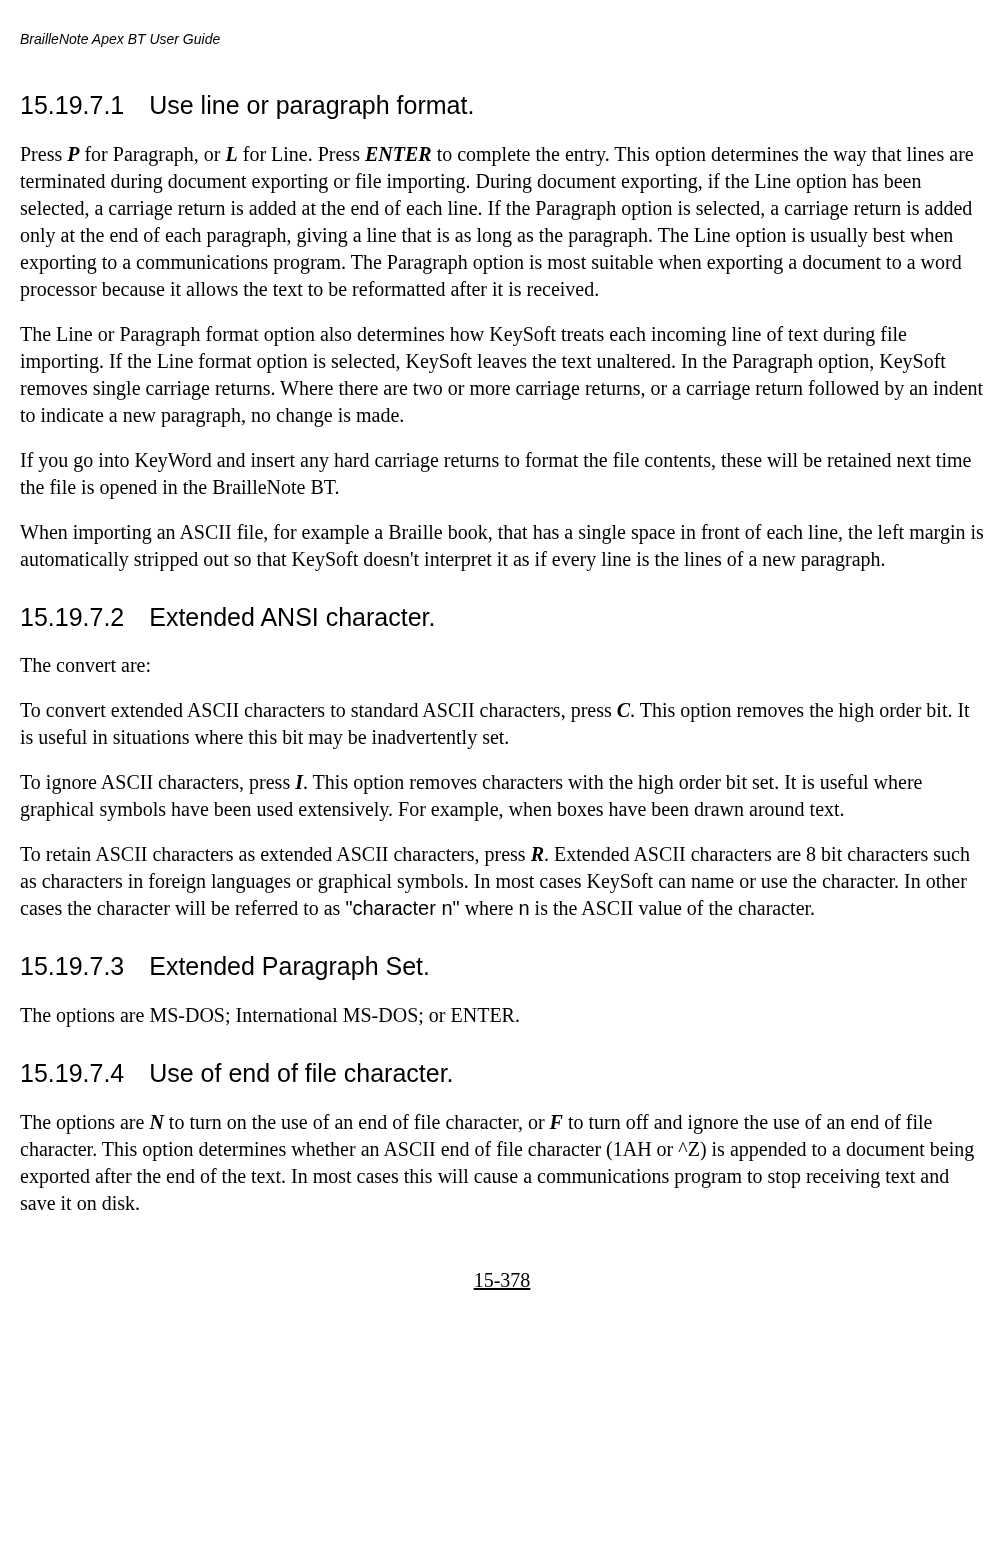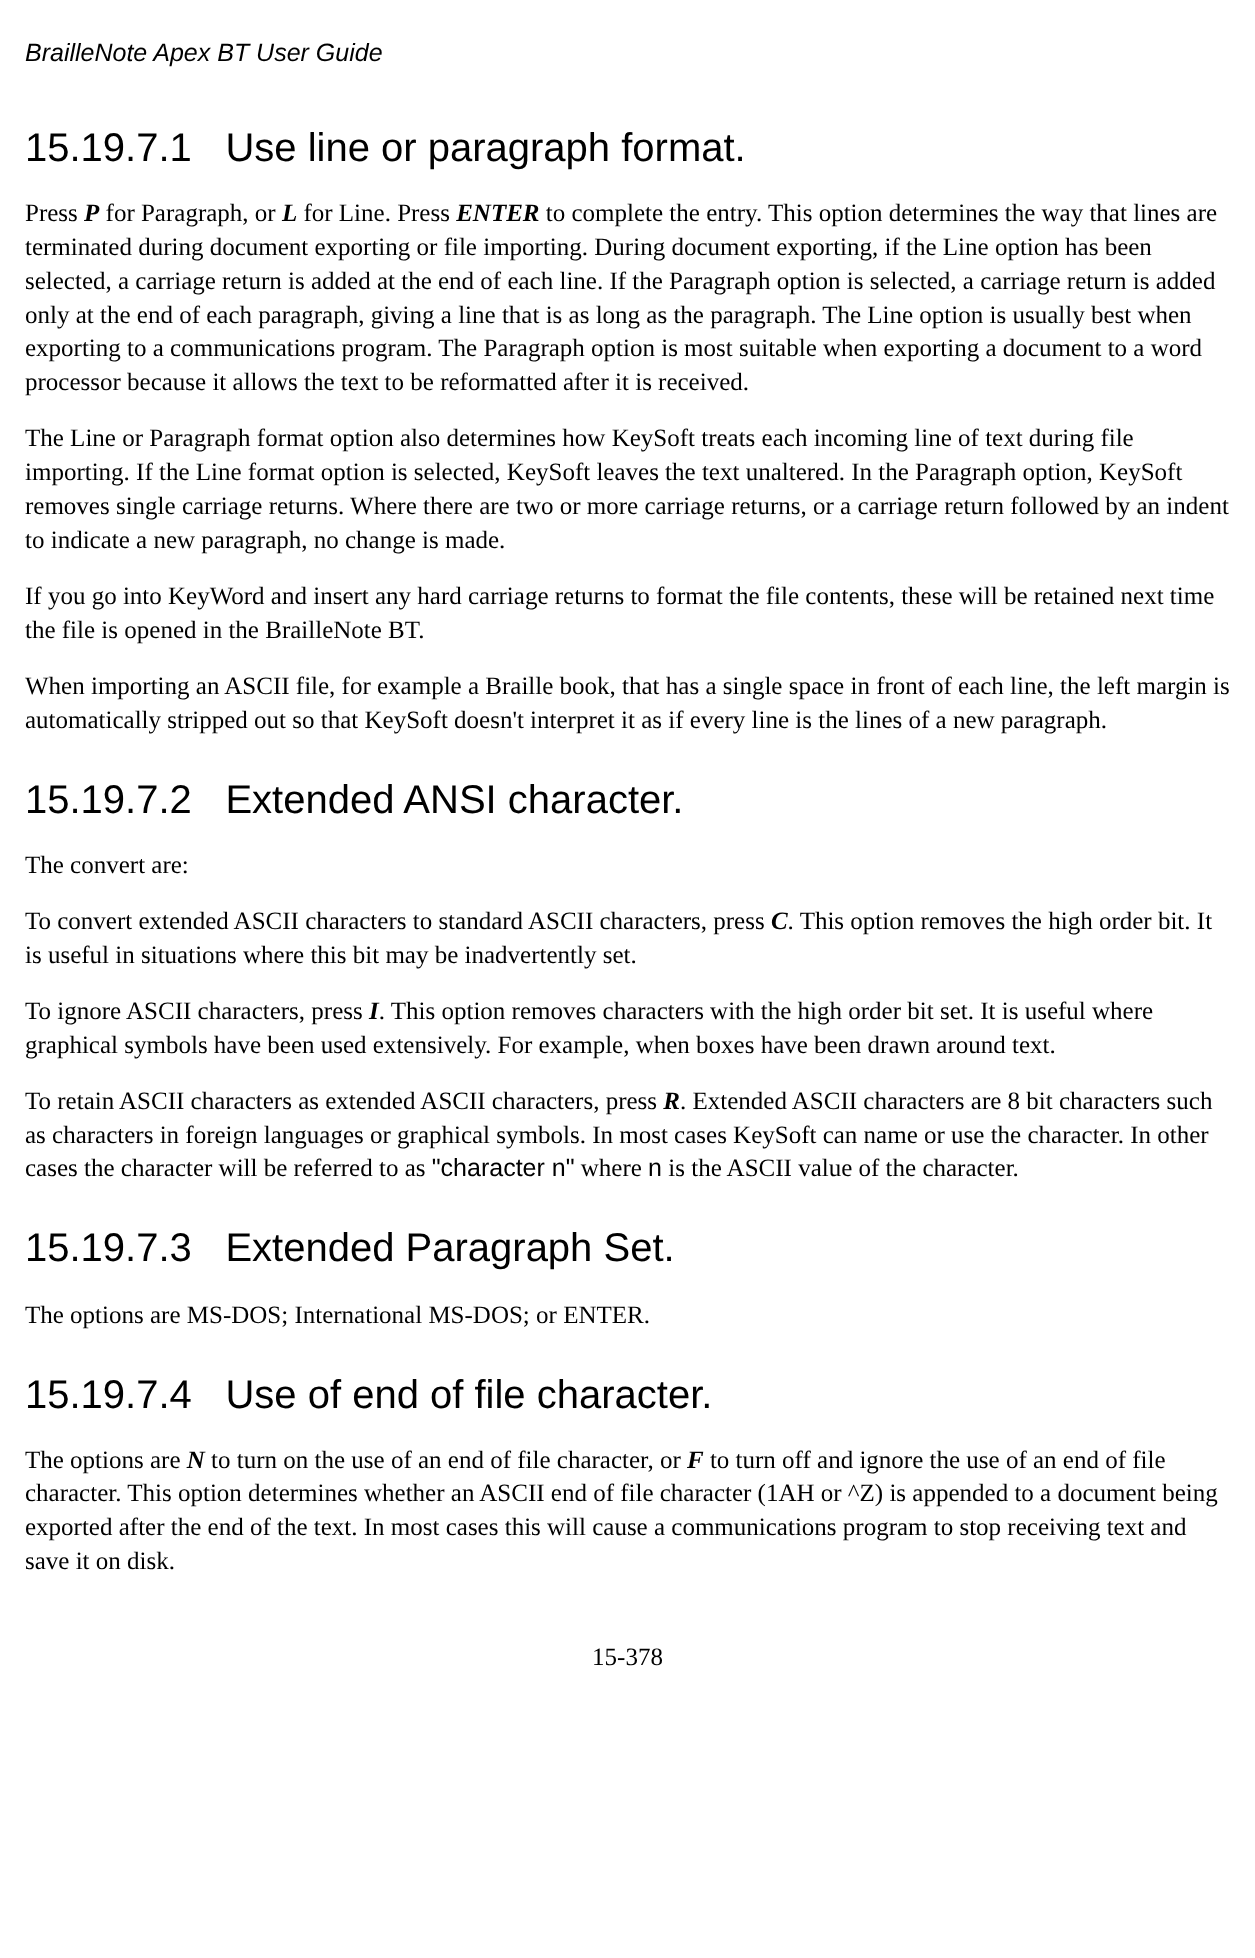--- a/index.html
+++ b/index.html
@@ -10,27 +10,27 @@
       margin: 0;
       padding: 30px 20px 20px 20px;
       box-sizing: border-box;
       color: #000;
       background: #fff;
       width: 1004px;
     }
     .header {
       font-family: Arial, Helvetica, sans-serif;
       font-style: italic;
-      font-size: 20px;
+      font-size: 14px;
       margin-bottom: 40px;
     }
     h2 {
       font-family: Arial, Helvetica, sans-serif;
       font-weight: normal;
-      font-size: 32px;
+      font-size: 25px;
       margin-top: 28px;
       margin-bottom: 18px;
     }
     h2 .secnum {
       display: inline-block;
       margin-right: 18px;
     }
     p {
       margin: 0 0 18px 0;
     }
@@ -38,20 +38,21 @@
       font-weight: bold;
       font-style: italic;
     }
     .sans {
       font-family: Arial, Helvetica, sans-serif;
     }
     .footer {
       text-align: center;
       margin-top: 50px;
       font-size: 20px;
+      text-decoration: underline;
     }
   </style>
 </head>
 <body>
 
 <div class="header">BrailleNote Apex BT User Guide</div>
 
 <h2>
   <span class="secnum">15.19.7.1</span>
   <span>Use line or paragraph format.</span>

